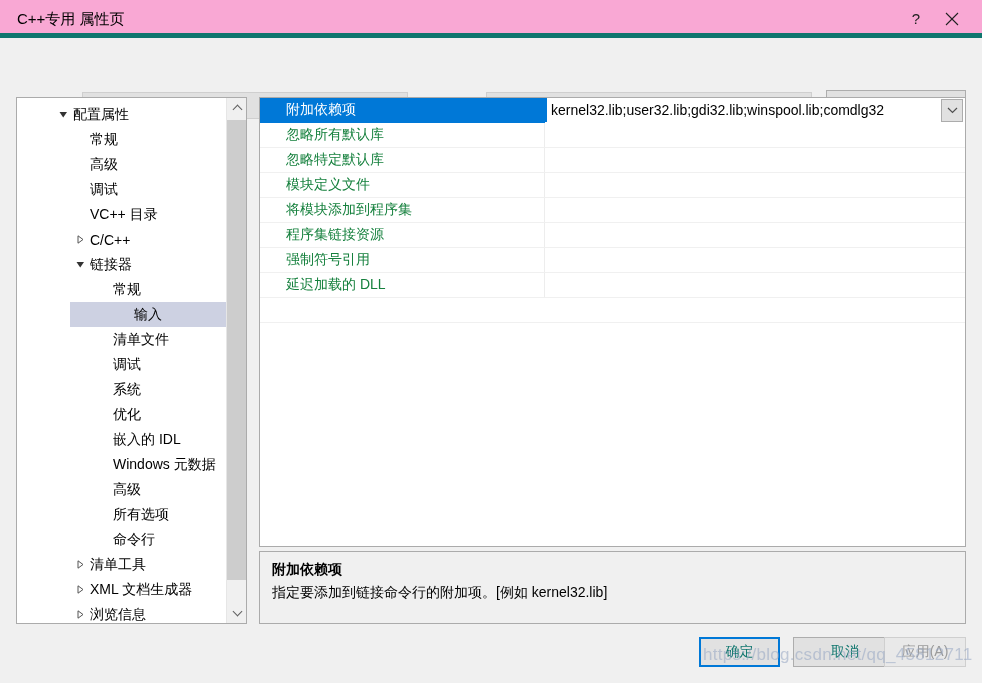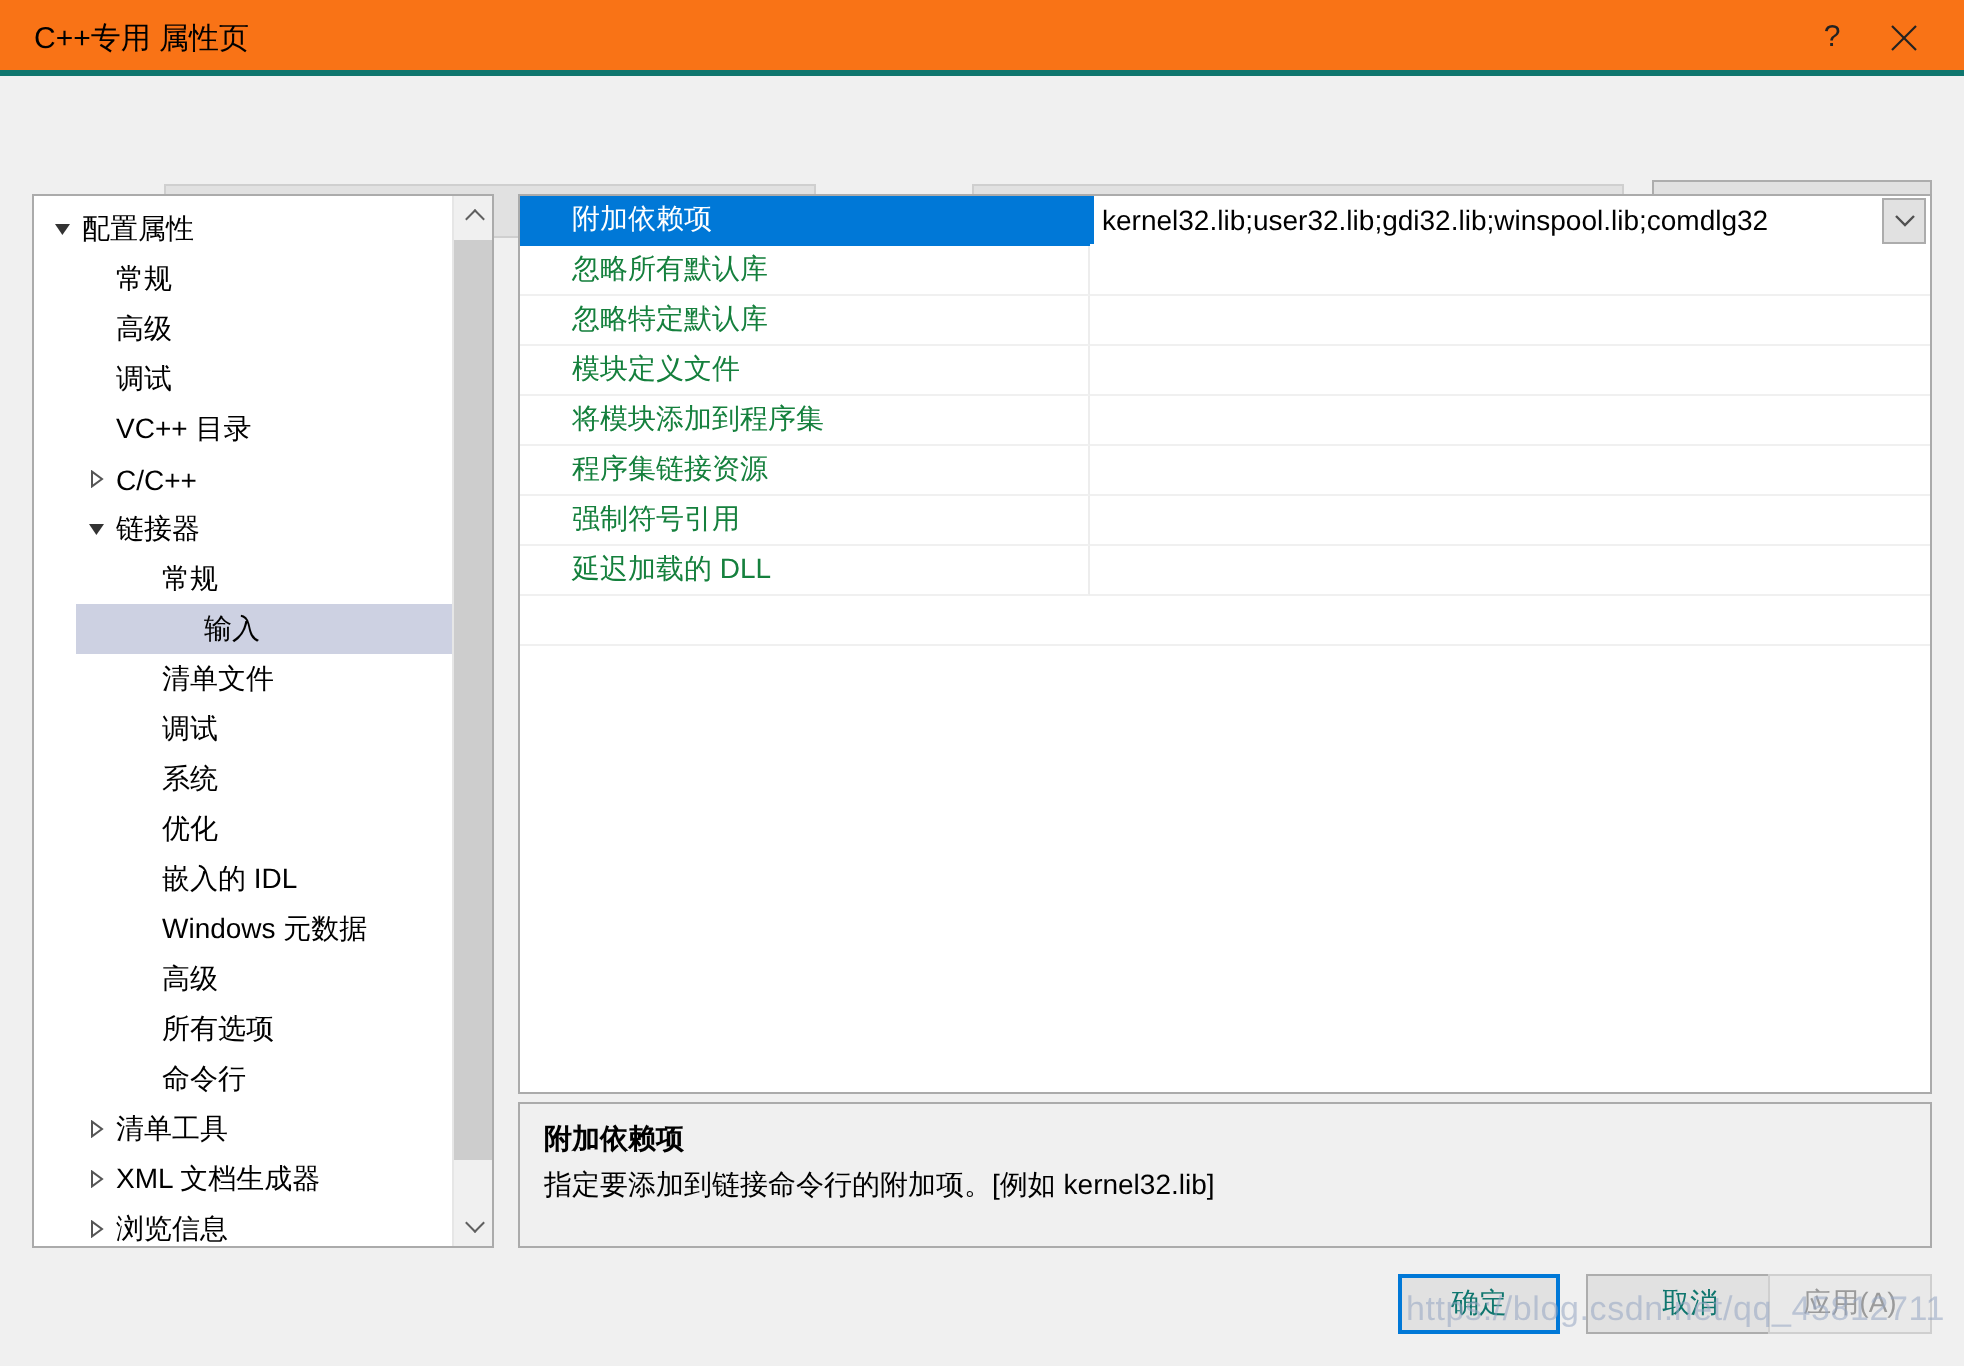--- a/index.html
+++ b/index.html
@@ -13,22 +13,22 @@
     background: #F0F0F0;
     position: relative;
     font-size: 14px;
     color: #000;
   }
 
   
   #titlebar {
     position: absolute; left: 0; top: 0;
     width: 982px; height: 38px;
-    background: #f97316;
-    border-bottom: 3px solid #0f766e;
+    background: #f9a8d4;
+    border-bottom: 5px solid #0f766e;
   }
   #title-text {
     position: absolute; left: 17px; top: 10px;
     font-size: 15px; color: #000;
     white-space: nowrap;
   }
   .winbtn {
     position: absolute; top: 0;
     height: 37px; width: 46px;
     display: flex; align-items: center; justify-content: center;
@@ -94,20 +94,21 @@
     width: 231px; height: 527px;
     background: #FFFFFF;
     border: 1px solid #ABABAB;
     overflow: hidden;
   }
   #tree-inner {
     position: absolute;
     left: 0; top: 0;
     width: 209px;
     padding-top: 4px;
+    padding-left: 32px;
   }
   .tree-row {
     height: 25px;
     display: flex; align-items: center;
     white-space: nowrap;
     cursor: default;
     font-size: 14px;
     color: #000;
     position: relative;
   }

